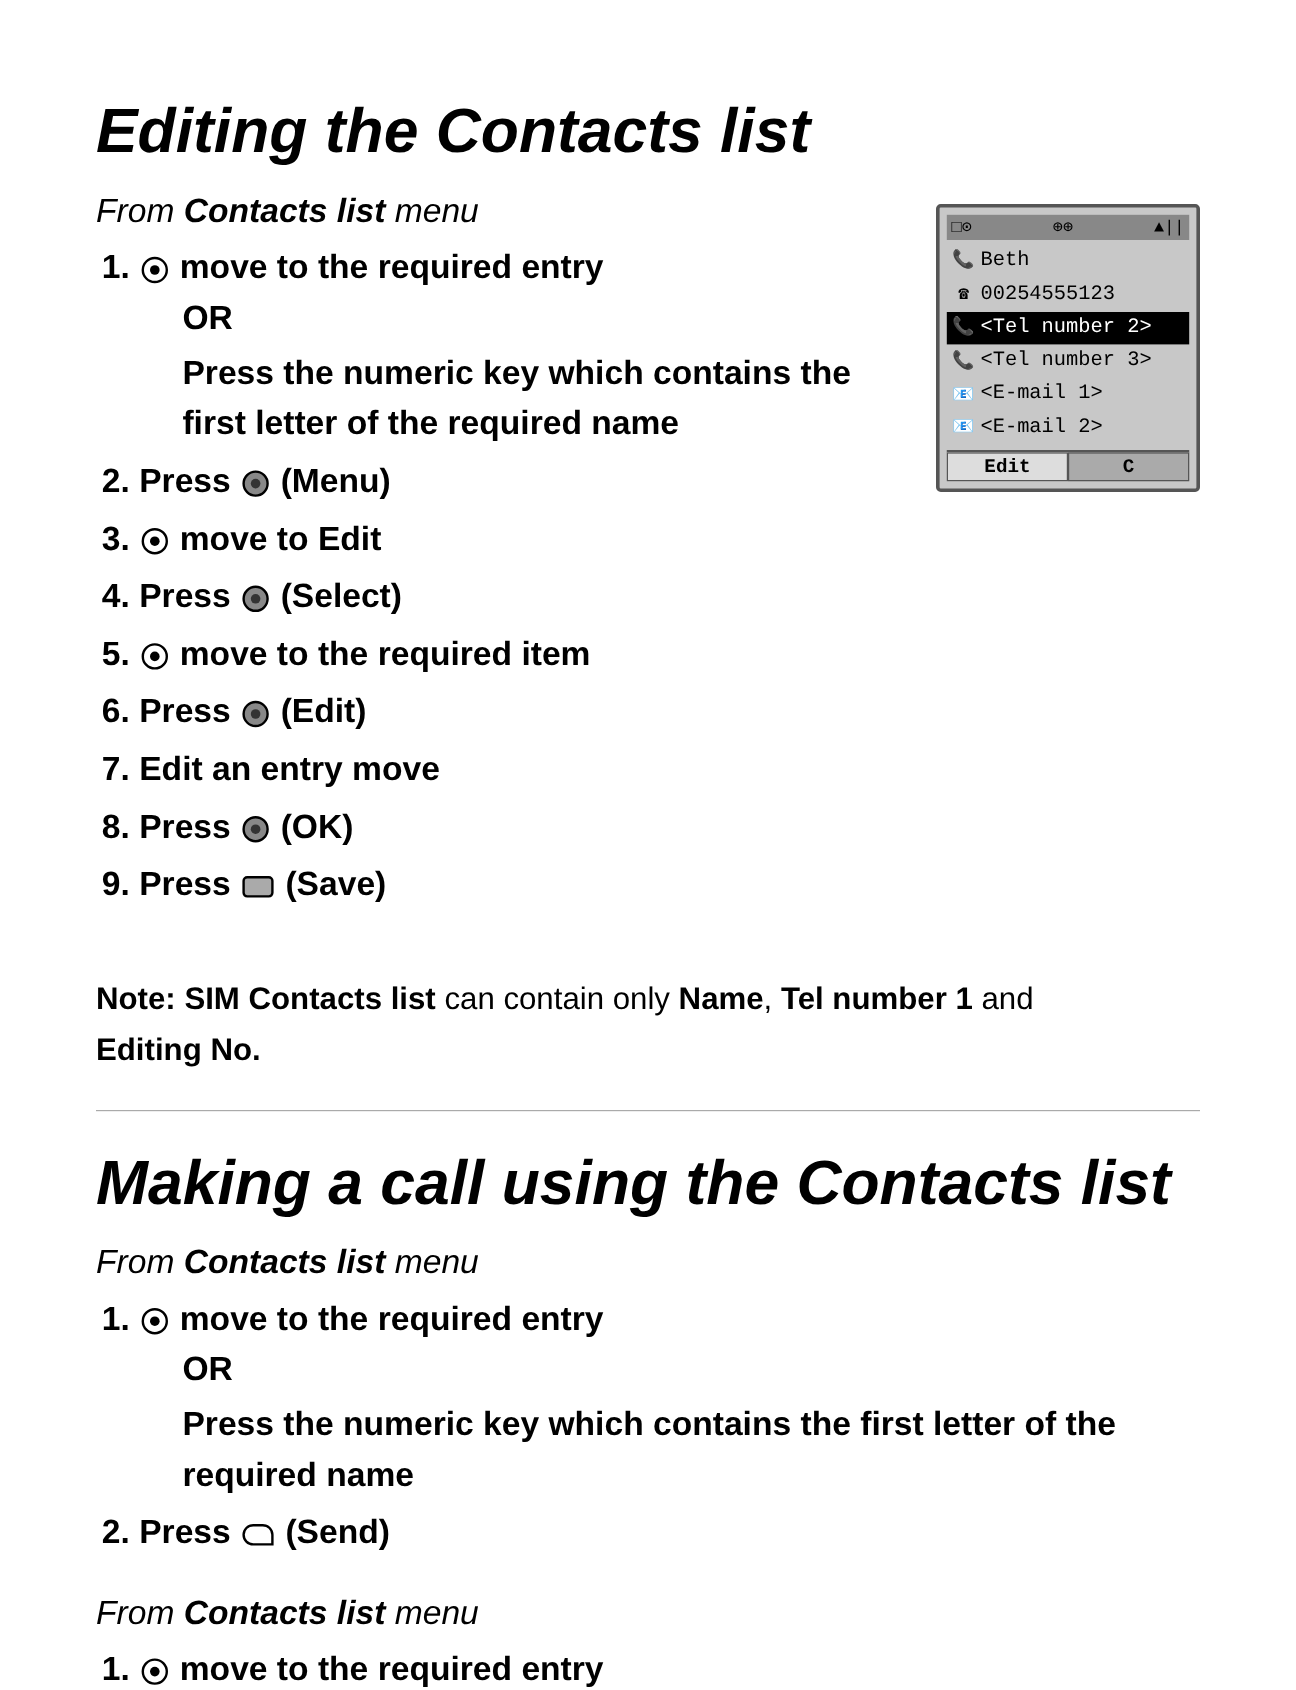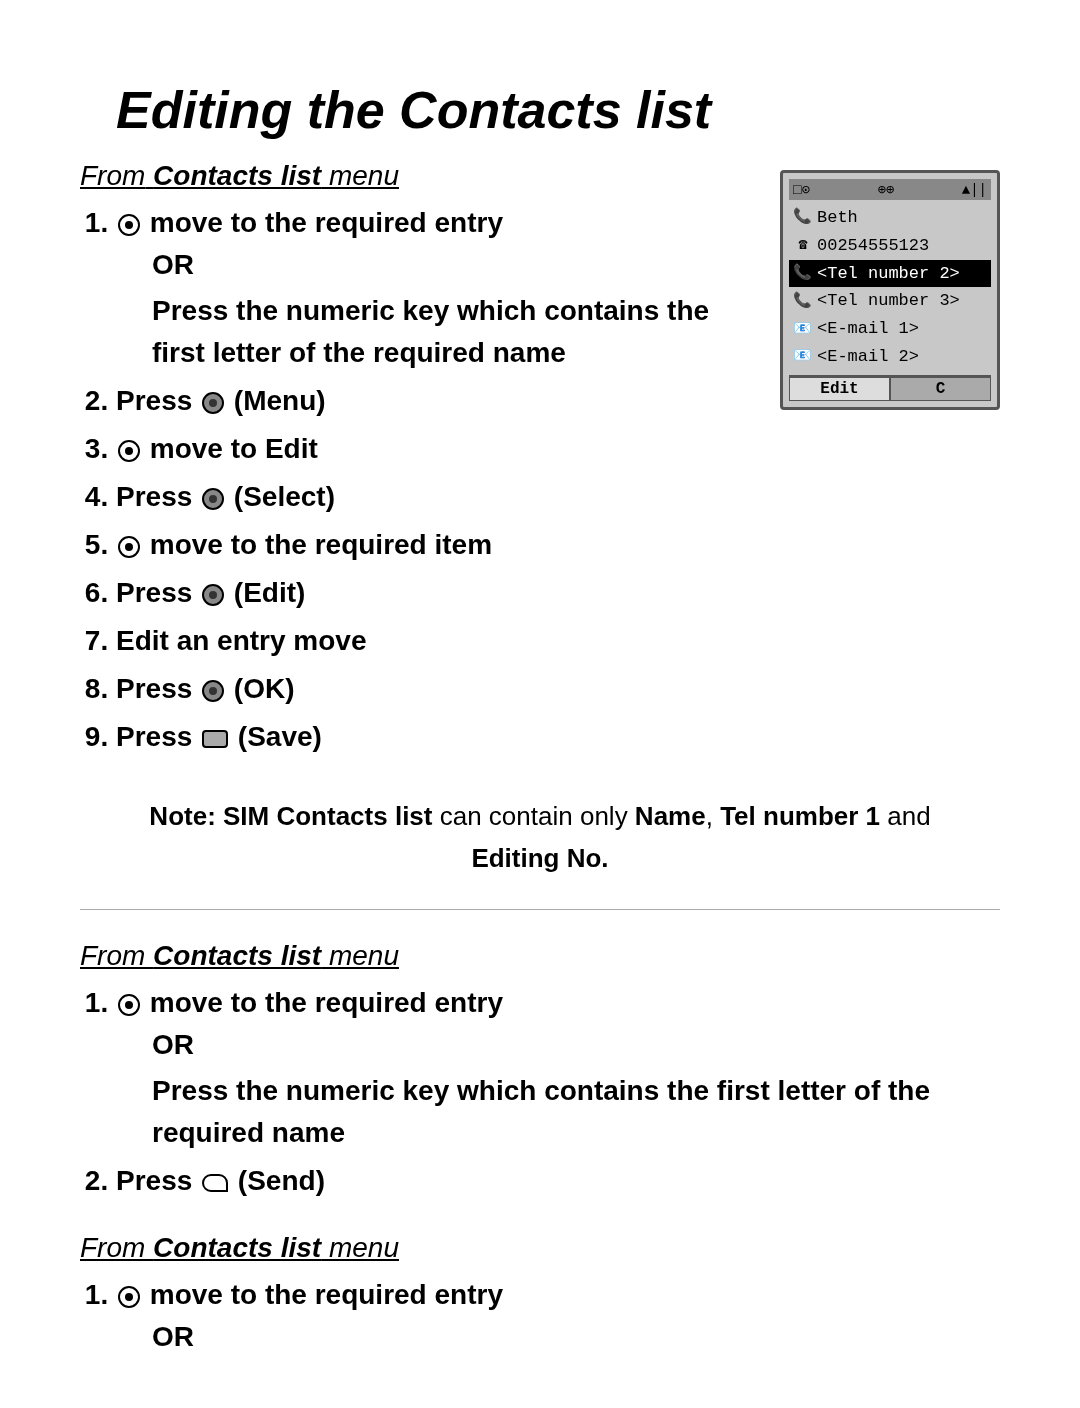--- a/index.html
+++ b/index.html
@@ -20,21 +20,20 @@
       font-weight: bold;
       font-style: italic;
       margin-bottom: 20px;
       margin-top: 20px;
     }
 
     .section-subtitle {
       font-style: italic;
       font-size: 28px;
       margin-bottom: 10px;
-      text-decoration: underline;
     }
 
     .section-subtitle strong {
       font-style: italic;
       font-weight: bold;
     }
 
     .top-section {
       display: flex;
       align-items: flex-start;
@@ -131,25 +130,25 @@
       font-weight: bold;
       flex: 1;
       text-align: center;
     }
 
     .phone-soft-key.empty {
       background: #aaa;
     }
 
     .note-block {
-      margin-top: 30px;
+      margin-top: 46px;
       margin-bottom: 30px;
       font-size: 26px;
       line-height: 1.6;
-      text-align: center;
+      text-align: left;
     }
 
     .note-block strong {
       font-weight: bold;
     }
 
     .section2 {
       margin-top: 20px;
     }
 
@@ -224,21 +223,21 @@
       margin: 0 2px;
       background: #aaa;
     }
 
     .divider {
       border: none;
       border-top: 1px solid #aaa;
       margin: 30px 0;
     }
 
-    .bold-italic { font-weight: bold; font-style: italic; margin-left: 36px; }
+    .bold-italic { font-weight: bold; font-style: italic; }
   </style>
 </head>
 <body>
 
 <h1 class="page-title bold-italic">Editing the Contacts list</h1>
 
 <div class="top-section">
   <div class="instructions">
     <p class="section-subtitle">
       <em><span>From</span> <strong>Contacts list</strong><span> menu</span></em>
@@ -306,20 +305,21 @@
 </div>
 
 <div class="note-block">
   <strong>Note: SIM Contacts list</strong> can contain only <strong>Name</strong>, <strong>Tel number 1</strong> and<br>
   <strong>Editing No.</strong>
 </div>
 
 <hr class="divider">
 
 <div class="section2">
+  <h1 class="page-title bold-italic">Making a call using the Contacts list</h1>
 
   <p class="section-subtitle">
     <em>From <strong>Contacts list</strong> menu</em>
   </p>
   <ol>
     <li>
       <span class="joystick-icon"></span> move to the required entry
       <div class="or-text">OR</div>
       <div class="indent-block">Press the numeric key which contains the first letter of the required name</div>
     </li>

